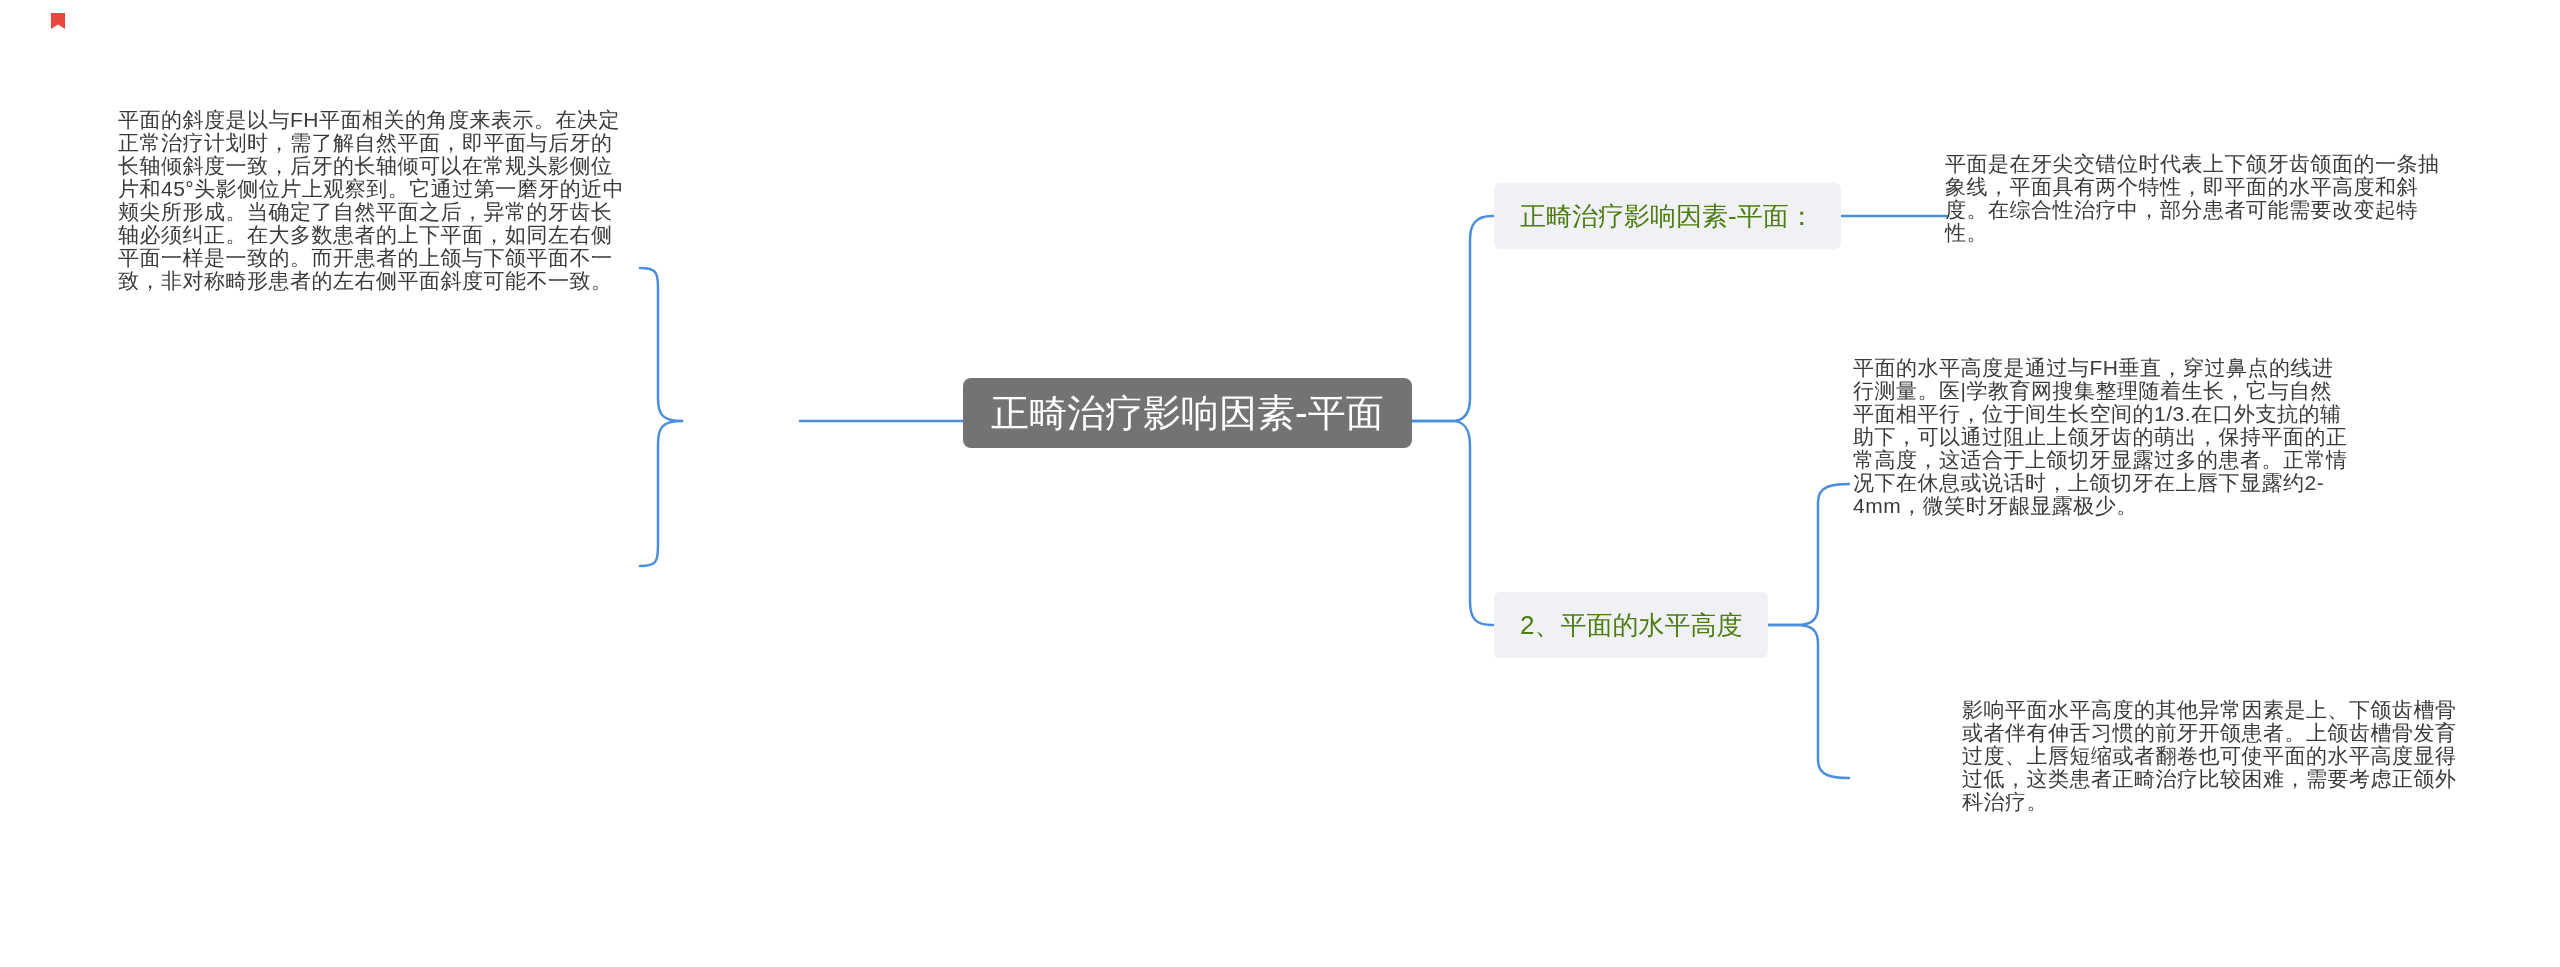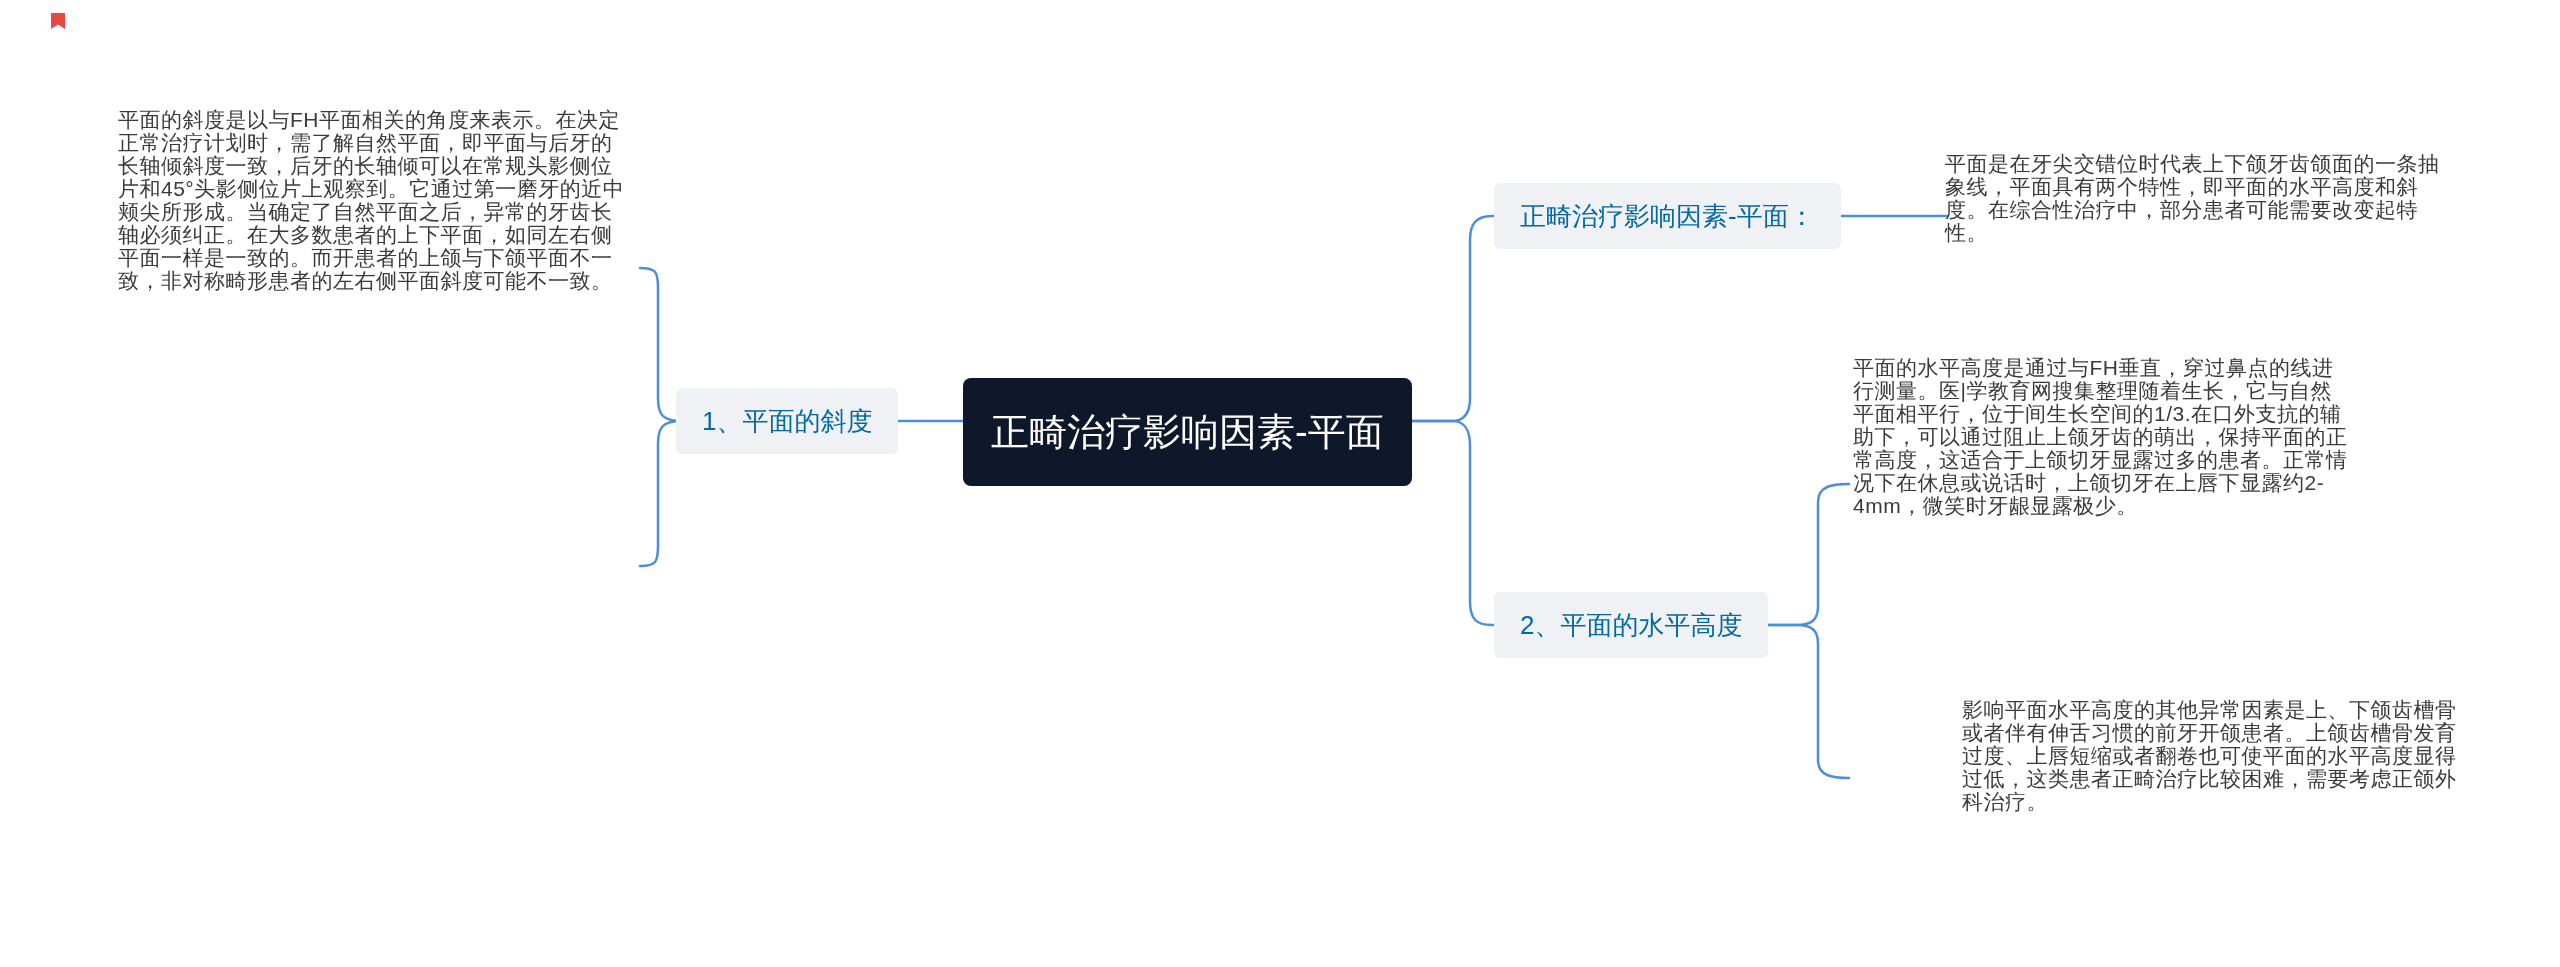--- a/index.html
+++ b/index.html
@@ -38,34 +38,34 @@
   }
 
   .node {
     position: absolute;
     z-index: 3;
     display: flex;
     align-items: center;
     height: 66px;
     padding: 0 26px;
     background: #EFF1F5;
-    color: #0369a1;
+    color: #4d7c0f;
     font-size: 26px;
     border-radius: 6px;
     white-space: nowrap;
   }
 
   .root {
     position: absolute;
     z-index: 3;
     display: flex;
     align-items: center;
-    height: 108px;
+    height: 70px;
     padding: 0 28px;
-    background: #0f172a;
+    background: #737373;
     color: #FFFFFF;
     font-size: 38px;
     border-radius: 8px;
     white-space: nowrap;
   }
 
   .brand {
     position: absolute;
     left: 46px;
     top: 10px;
@@ -98,23 +98,20 @@
     <path d="M 1700 216 L 1947 216"></path>
 
     <path d="M 1849 484 C 1832 484 1818 486 1818 502 L 1818 606 C 1818 620 1812 625 1796 625 L 1740 625"></path>
 
     <path d="M 1849 778 C 1832 778 1818 776 1818 760 L 1818 644 C 1818 630 1812 625 1796 625 L 1740 625"></path>
   </svg>
 
   <div class="note" style="left:118px; top:108px; width:515px;">平面的斜度是以与FH平面相关的角度来表示。在决定正常治疗计划时，需了解自然平面，即平面与后牙的长轴倾斜度一致，后牙的长轴倾可以在常规头影侧位片和45°头影侧位片上观察到。它通过第一磨牙的近中颊尖所形成。当确定了自然平面之后，异常的牙齿长轴必须纠正。在大多数患者的上下平面，如同左右侧平面一样是一致的。而开患者的上颌与下颌平面不一致，非对称畸形患者的左右侧平面斜度可能不一致。</div>
 
 
-  <div class="node" style="left:676px; top:388px;">
-    <span>1、平面的斜度</span>
-  </div>
 
   <div class="root" style="left:963px; top:378px;">
     <span>正畸治疗影响因素-平面</span>
   </div>
 
   <div class="node" style="left:1494px; top:183px;">
     <span>正畸治疗影响因素-平面：</span>
   </div>
 
   <div class="note" style="left:1945px; top:152px; width:505px;">平面是在牙尖交错位时代表上下颌牙齿颌面的一条抽象线，平面具有两个特性，即平面的水平高度和斜度。在综合性治疗中，部分患者可能需要改变起特性。</div>

